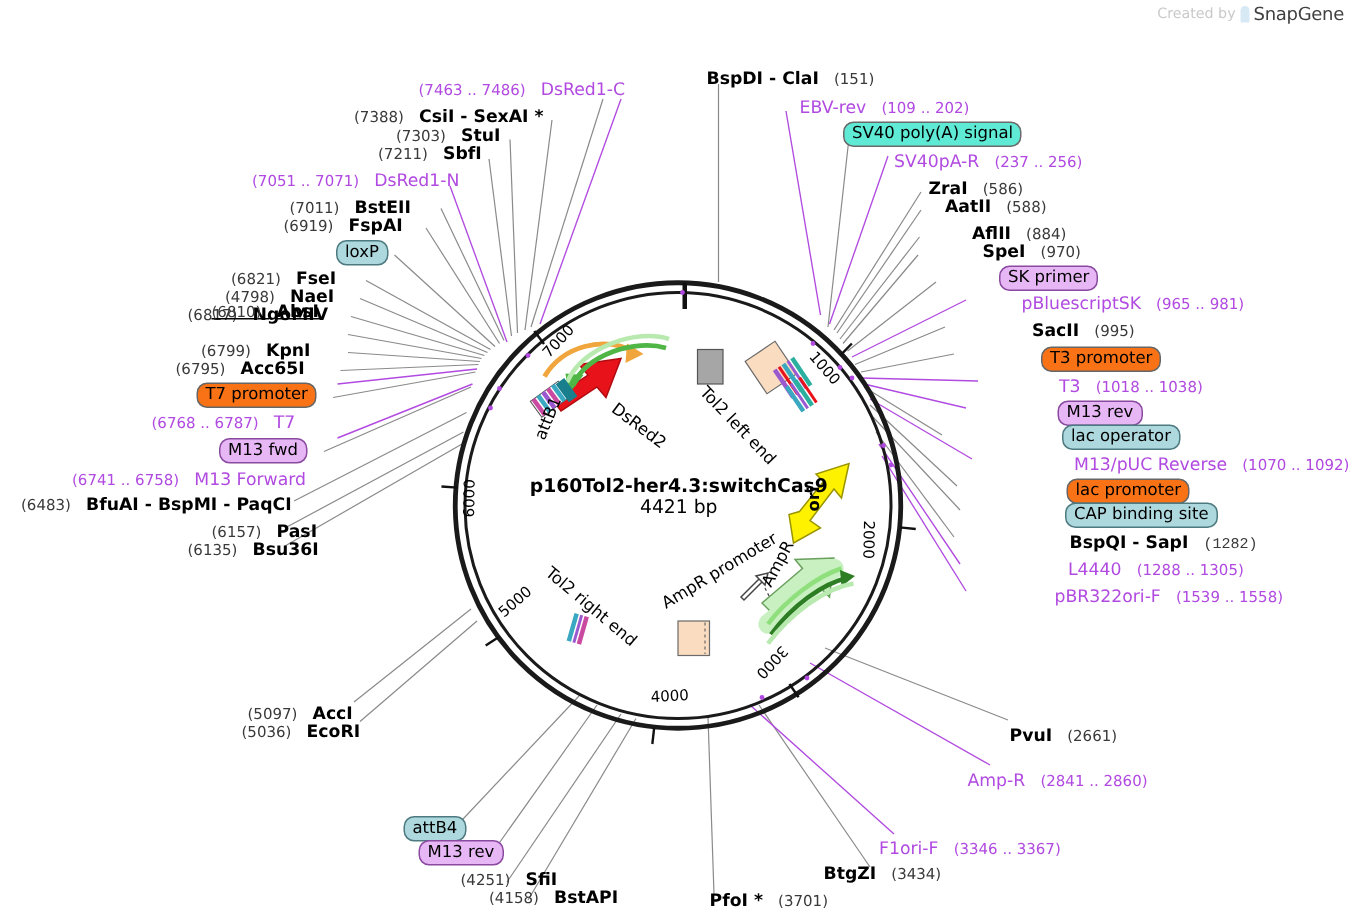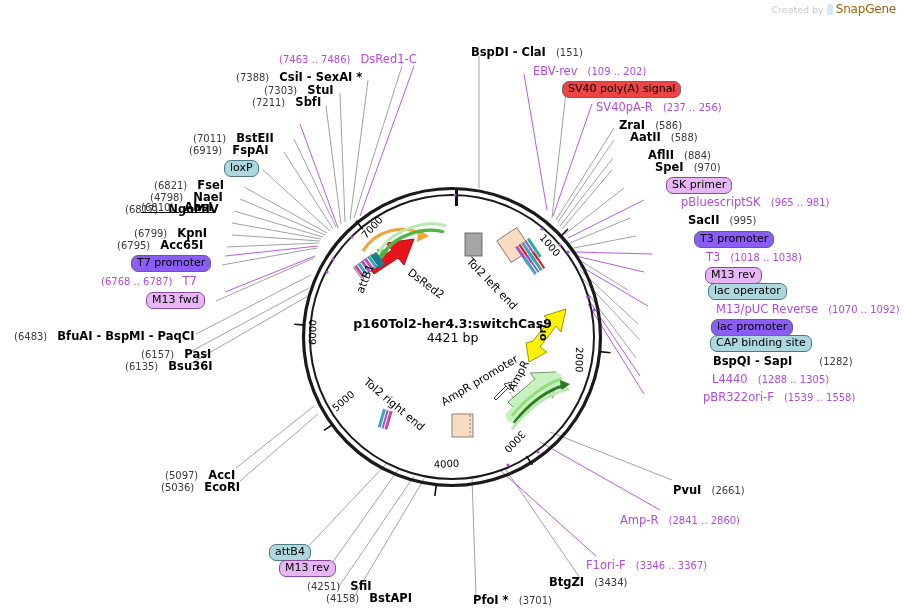--- a/index.html
+++ b/index.html
@@ -25,41 +25,41 @@
     font-size:11px;
     padding:0px 5px 1px 5px;
     border:1px solid #555;
     border-radius:7px;
     line-height:14px;
     background:#ffffff;
     color:#000;
   }
   .badge.teal{background:#add8de;border-color:#4d7a80;}
   .badge.violet{background:#e7b6f4;border-color:#8a4aa0;}
-  .badge.gray{background:#ef4444;border-color:#6a6a6a;}
-  .badge.white{background:#8b5cf6;border-color:#666;}
+  .badge.gray{background:#5eead4;border-color:#6a6a6a;}
+  .badge.white{background:#f97316;border-color:#666;}
 
   
   .ctr-name{
     position:absolute;font-size:12.5px;font-weight:bold;color:#000;
     text-align:center;white-space:nowrap;
   }
   .ctr-bp{
     position:absolute;font-size:12.5px;color:#000;
     text-align:center;white-space:nowrap;
   }
 
   
   #watermark{
     position:absolute;right:8px;top:2px;
     font-size:9.5px;color:#c9c9c9;
     display:flex;align-items:center;gap:3px;
     white-space:nowrap;
   }
-  #watermark .sg{font-size:12px;color:#a16207;letter-spacing:-.2px;}
+  #watermark .sg{font-size:12px;color:#404040;letter-spacing:-.2px;}
   #watermark .mark{
     display:inline-block;width:6px;height:11px;border-radius:3px 3px 1px 1px;
     background:#d7e9f5;
   }
   .ticklbl{font-size:10px;fill:#000;font-family:"DejaVu Sans","Liberation Sans",sans-serif;}
   .featlbl{font-size:11px;fill:#000;font-family:"DejaVu Sans","Liberation Sans",sans-serif;}
 </style>
 </head>
 <body>
 
@@ -294,20 +294,24 @@
   <div class="lbl" style="left:264px;top:81px;">
     <span class="pos">(7303)</span>
     <span class="enz" style="margin-left: 5px;">StuI</span>
   </div>
 
   <div class="lbl" style="left:252px;top:93px;">
     <span class="pos">(7211)</span>
     <span class="enz" style="margin-left: 5px;">SbfI</span>
   </div>
 
+  <div class="lbl" style="left:168px;top:111px;">
+    <span class="primpos">(7051 .. 7071)</span>
+    <span class="prim" style="margin-left: 5px;">DsRed1-N</span>
+  </div>
 
   <div class="lbl" style="left:193px;top:129px;">
     <span class="pos">(7011)</span>
     <span class="enz" style="margin-left: 5px;">BstEII</span>
   </div>
 
   <div class="lbl" style="left:189px;top:141px;">
     <span class="pos">(6919)</span>
     <span class="enz" style="margin-left: 5px;">FspAI</span>
   </div>
@@ -347,20 +351,24 @@
 
   <div class="lbl" style="left:101px;top:272px;">
     <span class="primpos">(6768 .. 6787)</span>
     <span class="prim" style="margin-left: 5px;">T7</span>
   </div>
 
   <div class="lbl" style="left:146px;top:290px;">
     <span class="badge violet">M13 fwd</span>
   </div>
 
+  <div class="lbl" style="left:48px;top:310px;">
+    <span class="primpos">(6741 .. 6758)</span>
+    <span class="prim" style="margin-left: 5px;">M13 Forward</span>
+  </div>
 
   <div class="lbl" style="left:14px;top:327px;">
     <span class="pos">(6483)</span>
     <span class="enz" style="margin-left: 5px;">BfuAI  -  BspMI  -  PaqCI</span>
   </div>
   <div class="lbl" style="left:141px;top:345px;">
     <span class="pos">(6157)</span>
     <span class="enz" style="margin-left: 5px;">PasI</span>
   </div>
   <div class="lbl" style="left:125px;top:357px;">
@@ -395,21 +403,21 @@
 
   <div class="lbl" style="left:473px;top:591px;">
     <span class="enz">PfoI *</span>
     <span class="pos" style="margin-left: 5px;">(3701)</span>
   </div>
 
   <div class="lbl" style="left:673px;top:481px;">
     <span class="enz">PvuI</span>
     <span class="pos" style="margin-left: 5px;">(2661)</span>
   </div>
-  <div class="lbl" style="left:620px;top:511px;">
+  <div class="lbl" style="left:645px;top:511px;">
     <span class="prim">Amp-R</span>
     <span class="primpos" style="margin-left: 5px;">(2841 .. 2860)</span>
   </div>
   <div class="lbl" style="left:586px;top:556px;">
     <span class="prim">F1ori-F</span>
     <span class="primpos" style="margin-left: 5px;">(3346 .. 3367)</span>
   </div>
   <div class="lbl" style="left:549px;top:573px;">
     <span class="enz">BtgZI</span>
     <span class="pos" style="margin-left: 5px;">(3434)</span>
@@ -490,21 +498,21 @@
   <div class="lbl" style="left:711px;top:317px;">
     <span class="badge white">lac promoter</span>
   </div>
 
   <div class="lbl" style="left:710px;top:333px;">
     <span class="badge teal">CAP binding site</span>
   </div>
 
   <div class="lbl" style="left:713px;top:352px;">
     <span class="enz">BspQI  -  SapI</span>
-    <span class="pos" style="margin-left: 22px;">(1282)</span>
+    <span class="pos" style="margin-left: 5px; font-family: Liberation Mono, monospace;">(1282)</span>
   </div>
 
   <div class="lbl" style="left:712px;top:370px;">
     <span class="prim">L4440</span>
     <span class="primpos" style="margin-left: 5px;">(1288 .. 1305)</span>
   </div>
 
   <div class="lbl" style="left:703px;top:388px;">
     <span class="prim">pBR322ori-F</span>
     <span class="primpos" style="margin-left: 5px;">(1539 .. 1558)</span>

